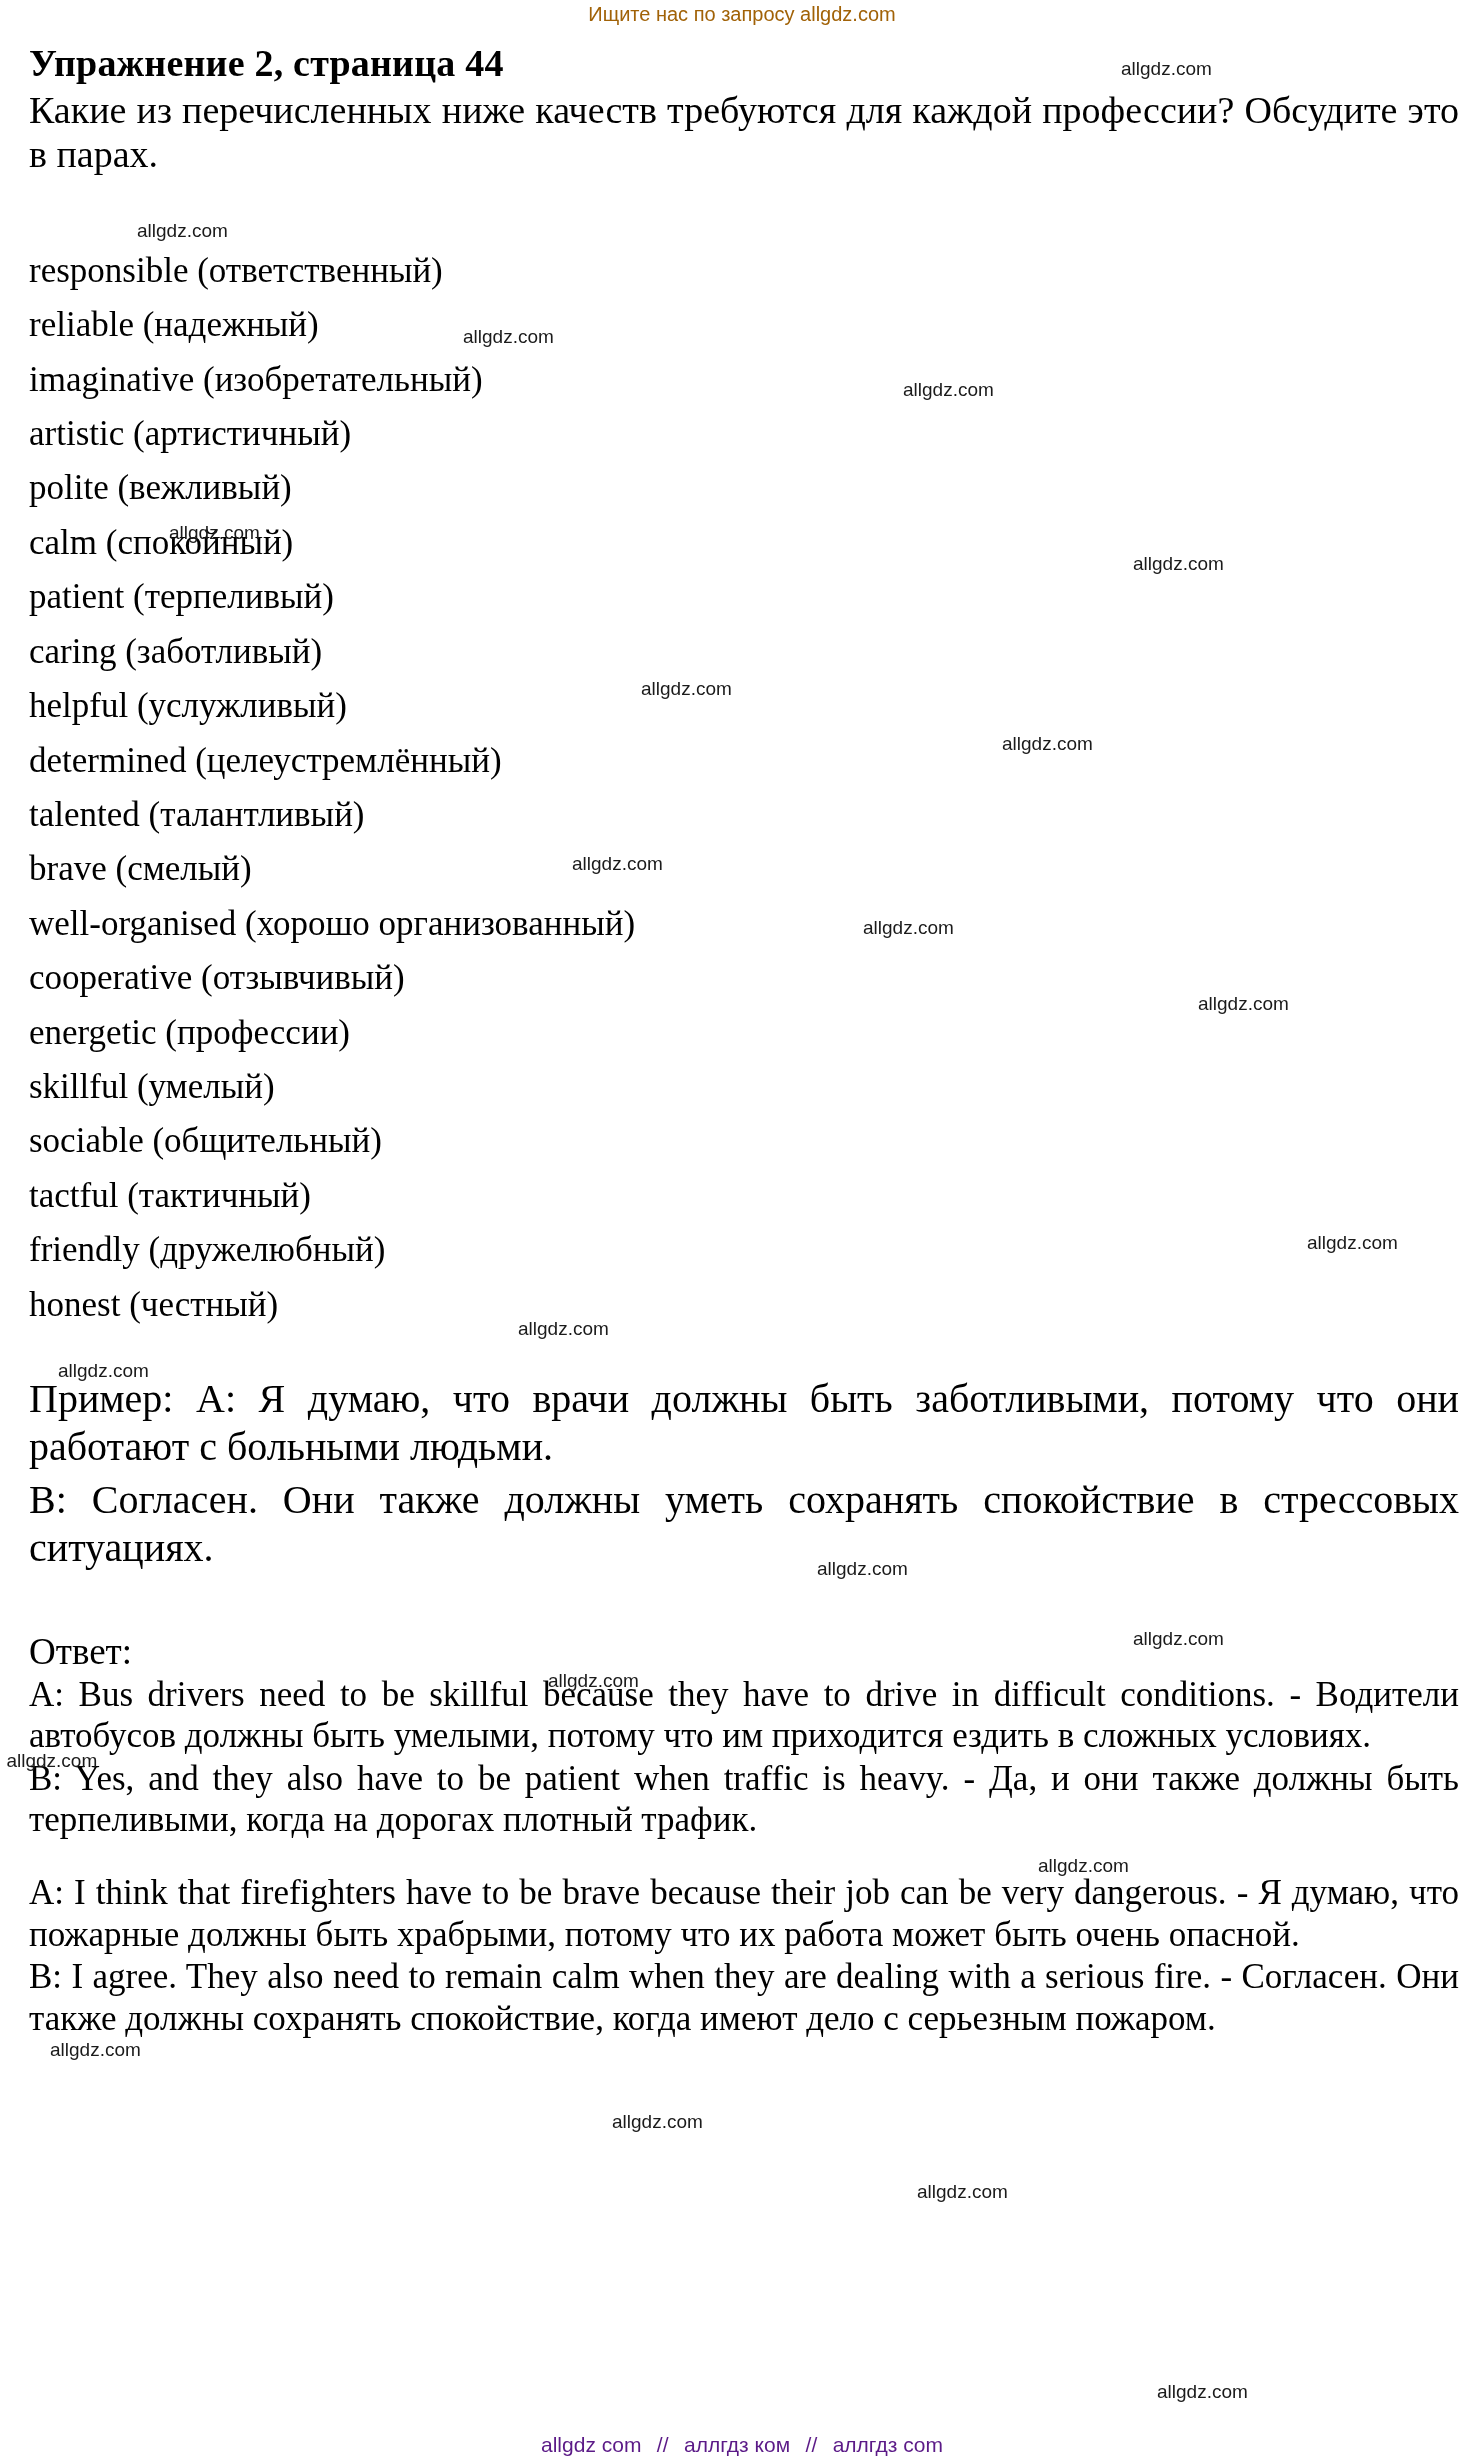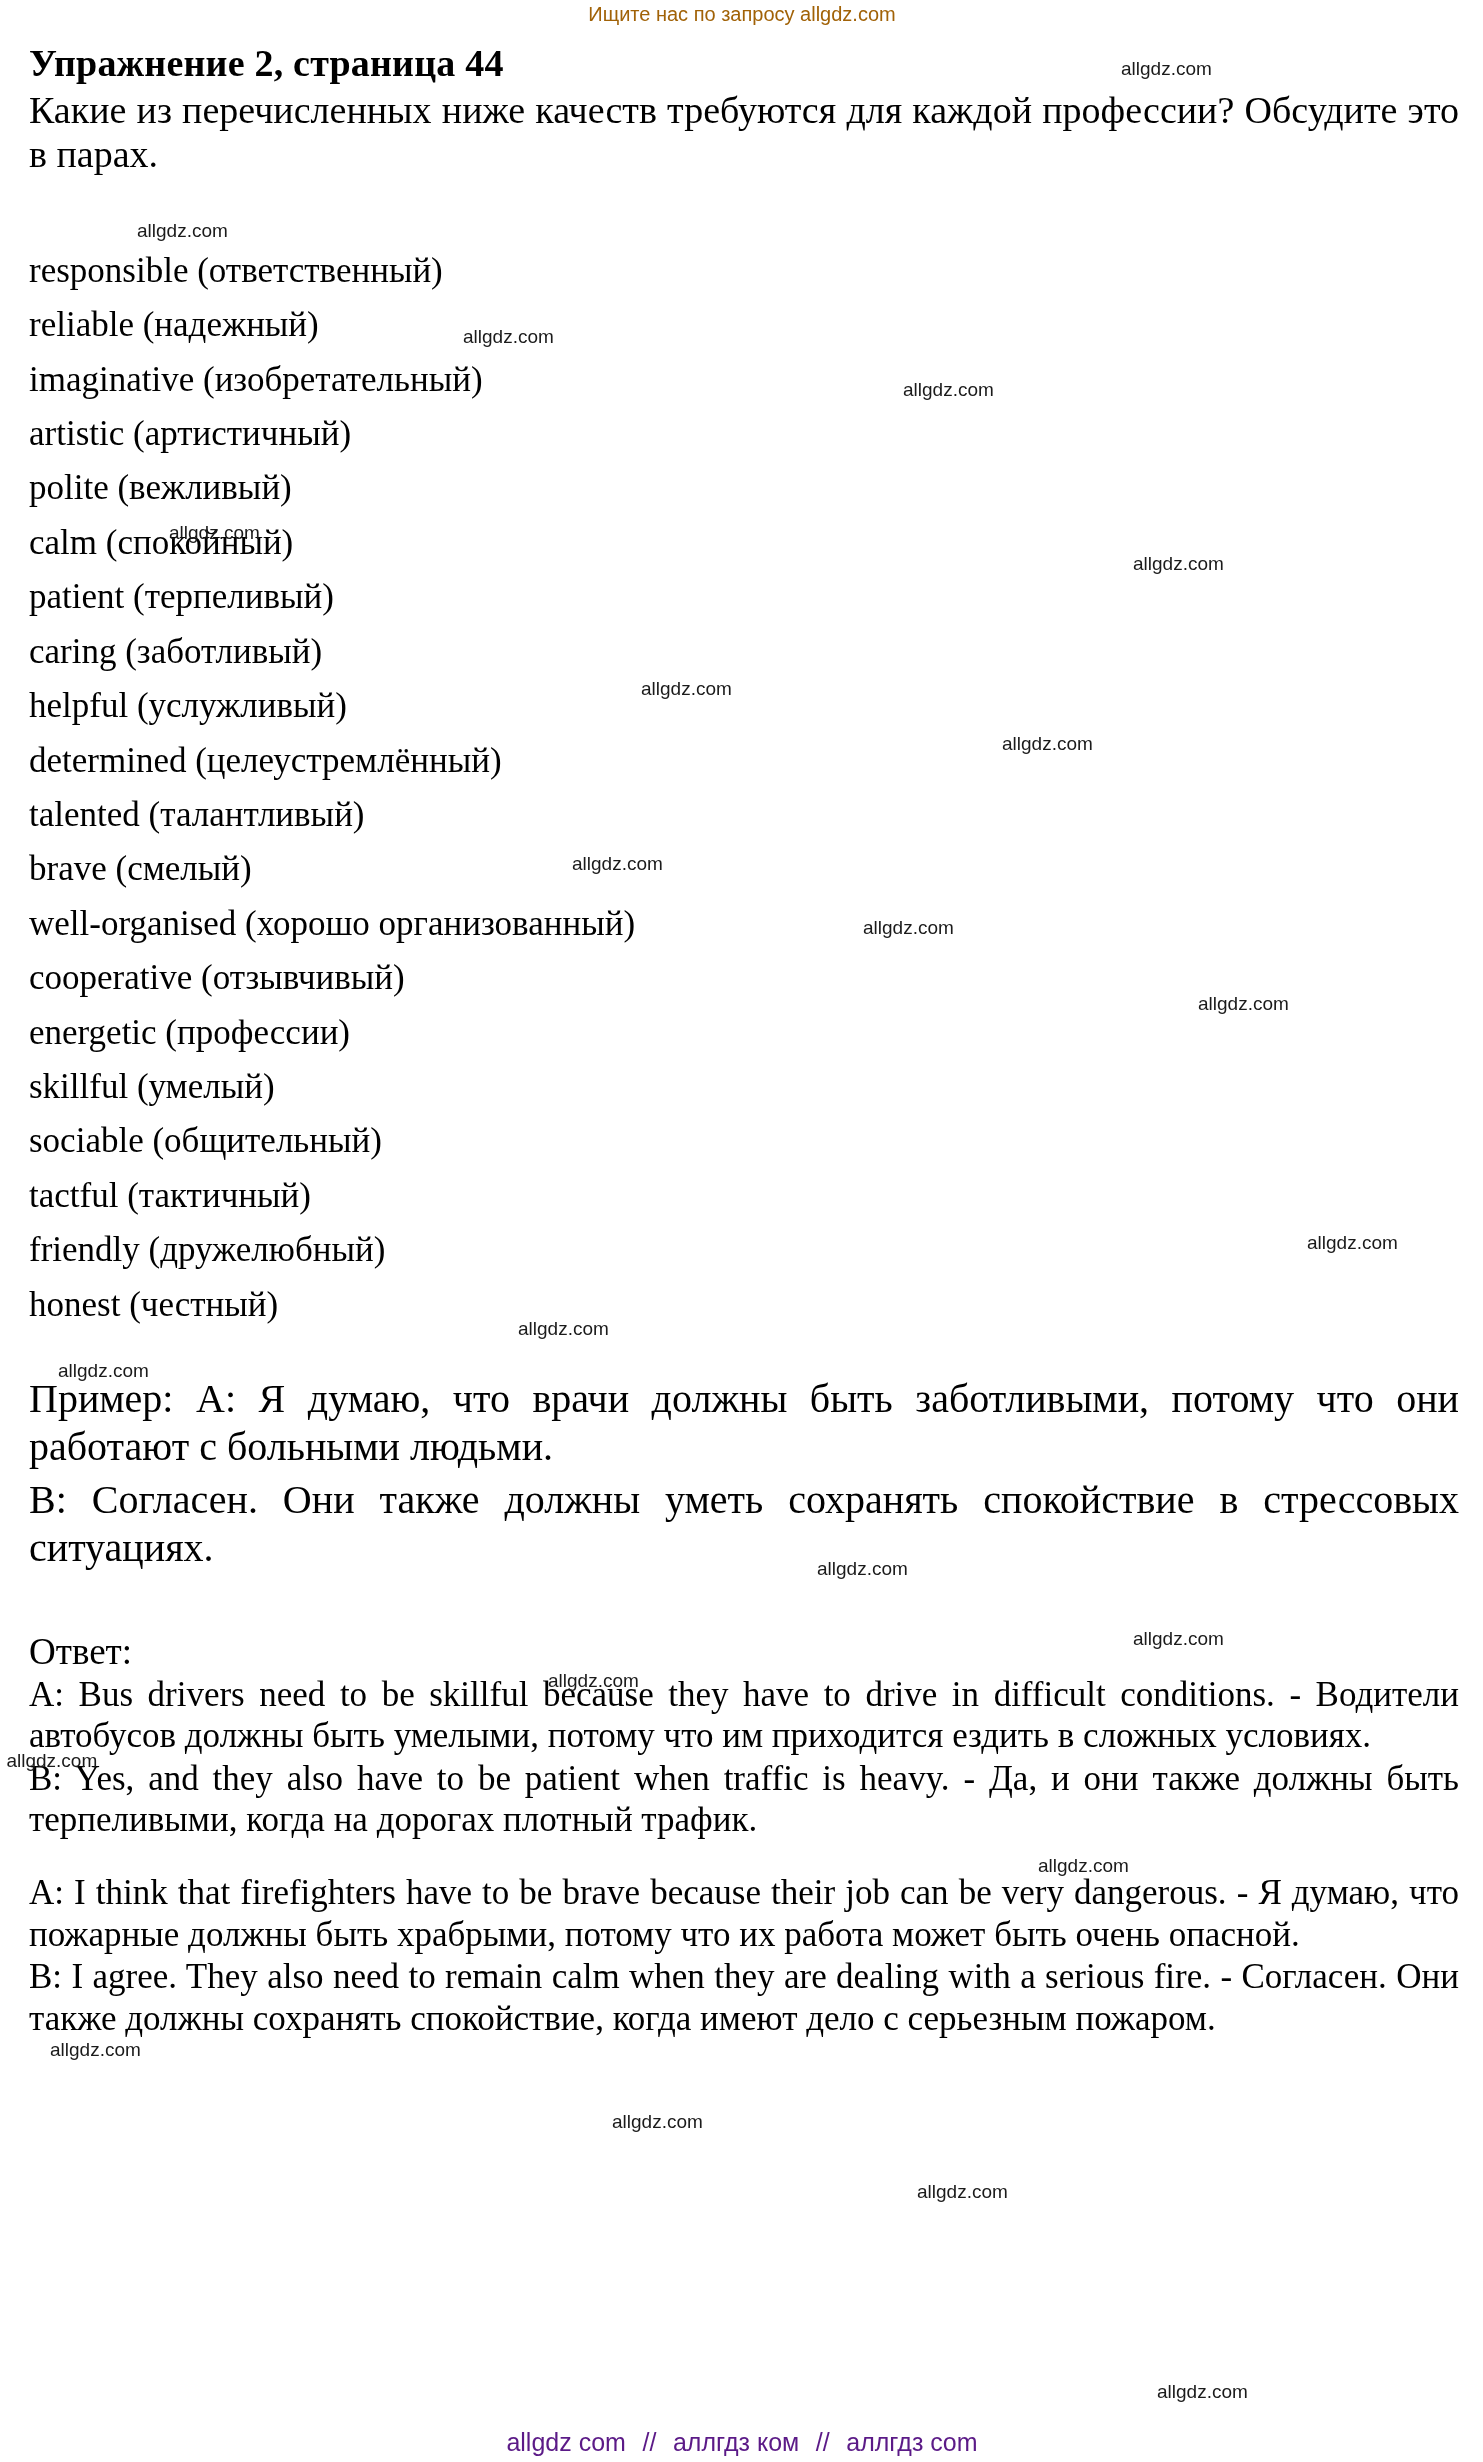--- a/index.html
+++ b/index.html
@@ -123,21 +123,21 @@
   }
 
   
   .footer {
     position: absolute;
     left: 0;
     bottom: 4.8px;
     width: 1484px;
     text-align: center;
     font-family: "Liberation Sans", "DejaVu Sans", sans-serif;
-    font-size: 25px;
+    font-size: 21px;
     color: #5b1a87;
     white-space: nowrap;
   }
   .footer .sep { padding: 0 9.6px; }
 </style>
 </head>
 <body>
 
 <div class="page">
 

